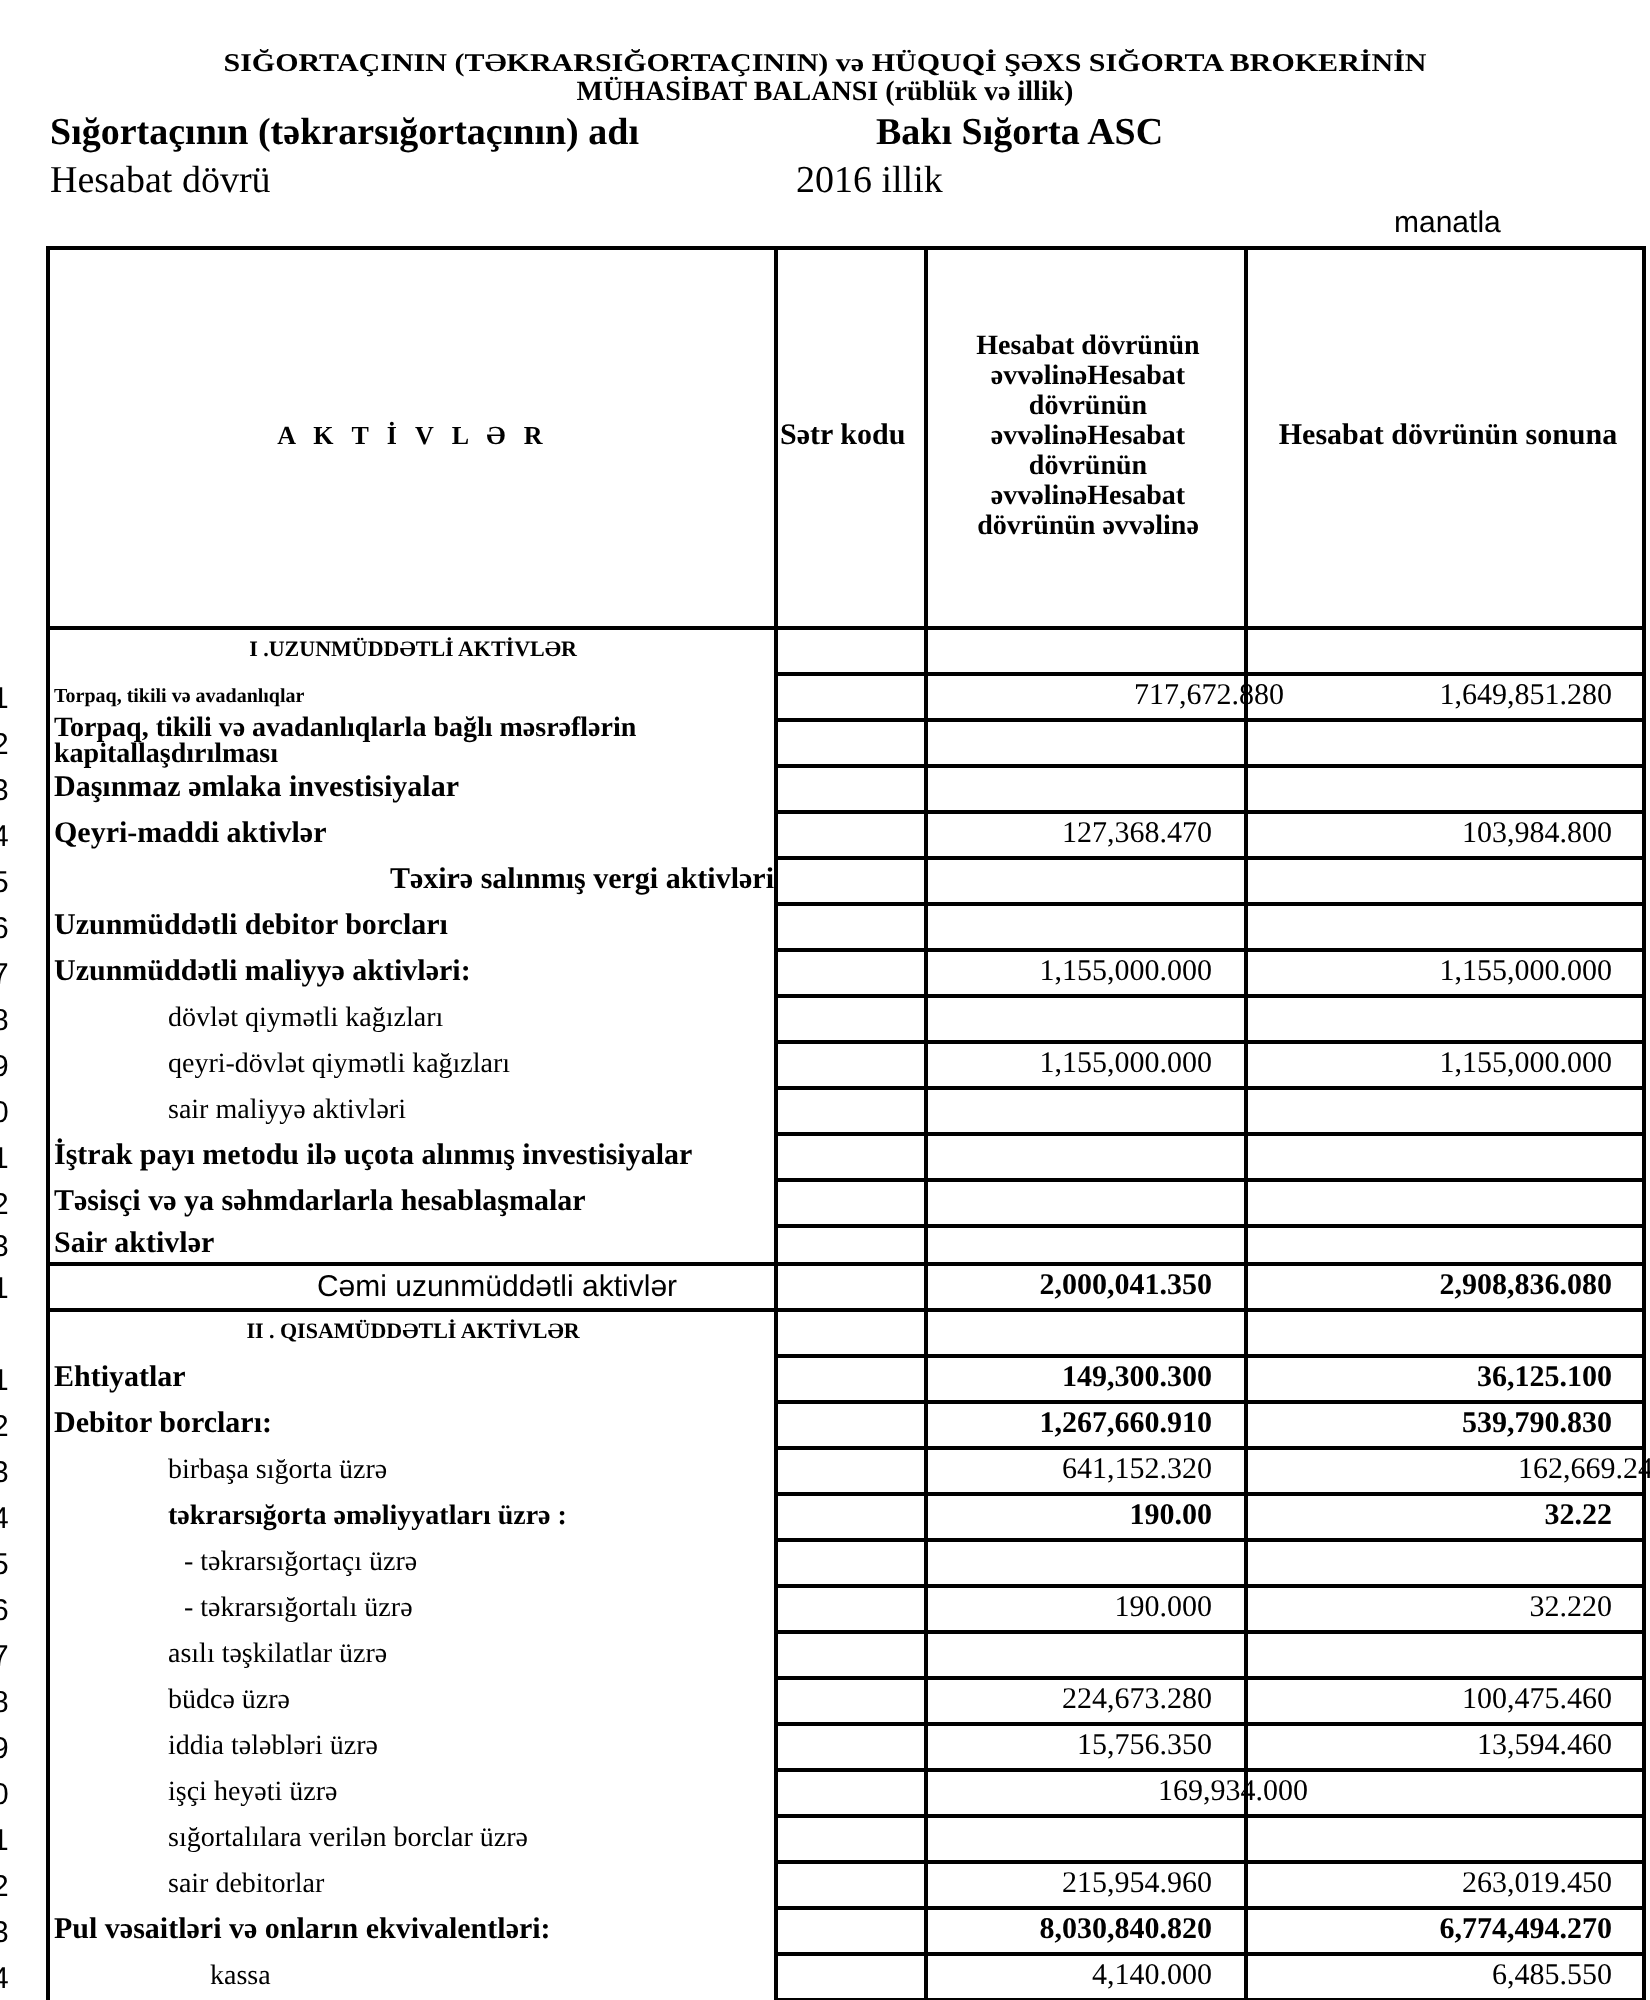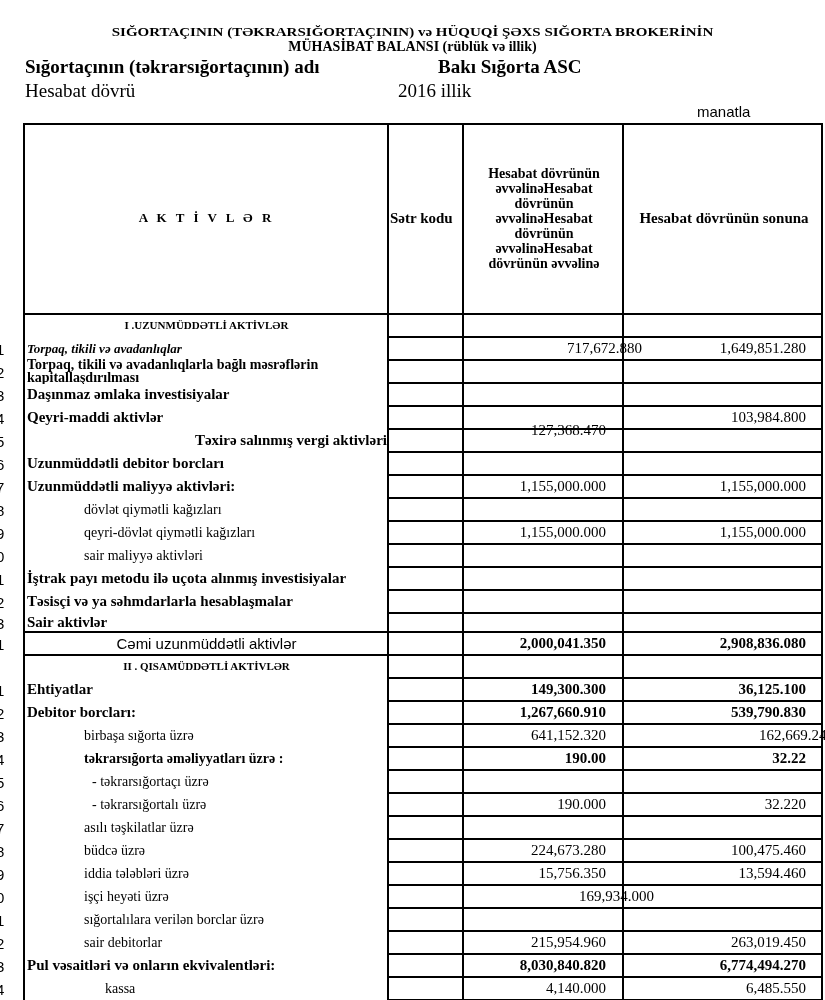--- a/index.html
+++ b/index.html
@@ -22,21 +22,21 @@
   .hdr-start { left:465px; width:158px; top:123px; height:190px; display:flex; align-items:center; justify-content:center; text-align:center; font-weight:bold; font-size:14px; line-height:15px; }
   .hdr-end { left:625px; width:198px; top:123px; height:190px; display:flex; align-items:center; justify-content:center; text-align:center; font-weight:bold; font-size:15px; line-height:16px; }
 
   .rownum { position:absolute; left:-4px; width:14px; font-family:"Liberation Sans", sans-serif; font-size:15px; text-align:left; }
   .cell-label { position:absolute; left:27px; width:360px; font-size:14px; white-space:nowrap; overflow:hidden; }
   .cell-num { position:absolute; font-size:15px; text-align:right; }
   .c-start { left:465px; width:141px; }
   .c-end { left:625px; width:181px; }
   .bold { font-weight:bold; }
   .sans { font-family:"Liberation Sans", sans-serif; }
-  .center { text-align:center; left:25px; width:363px; }
+  .center { text-align:center; left:25px; width:363px;padding-left:42px; }
   .section { font-size:11px; font-weight:bold; text-align:center; left:25px; width:363px; }
 </style>
 </head>
 <body>
 
 <div class="abs title1">SIĞORTAÇININ (TƏKRARSIĞORTAÇININ) və HÜQUQİ ŞƏXS SIĞORTA BROKERİNİN</div>
 <div class="abs title2">MÜHASİBAT BALANSI (rüblük və illik)</div>
 <div class="abs lbl-name">Sığortaçının (təkrarsığortaçının) adı</div>
 <div class="abs val-name">Bakı Sığorta ASC</div>
 <div class="abs lbl-period">Hesabat dövrü</div>
@@ -59,37 +59,37 @@
 </div>
 <div class="hline" style="left:23px; top:313px; width:800px;"></div>
 
 <div id="rows">
     <div class="hline" style="left:387px; top:336px; width:436px;"></div>
     <div class="cell-label section" style="top:313px; line-height:24px;left:25px; width:363px;">I .UZUNMÜDDƏTLİ AKTİVLƏR</div>
     <div class="cell-num c-start" style="top:313px; line-height:24px;"></div>
     <div class="cell-num c-end" style="top:313px; line-height:24px;"></div>
     <div class="hline" style="left:387px; top:359px; width:436px;"></div>
     <div class="rownum" style="top:339px; line-height:21px;">1</div>
-    <div class="cell-label bold" style="top:337px; line-height:23px;font-size:13px;font-style:italic;">Torpaq, tikili və avadanlıqlar</div>
+    <div class="cell-label bold" style="top:337px; line-height:23px;font-size:10px;">Torpaq, tikili və avadanlıqlar</div>
     <div class="cell-num c-start" style="top:337px; line-height:23px;margin-left:36px;">717,672.880</div>
     <div class="cell-num c-end" style="top:337px; line-height:23px;">1,649,851.280</div>
     <div class="hline" style="left:387px; top:382px; width:436px;"></div>
     <div class="rownum" style="top:362px; line-height:21px;">2</div>
     <div class="cell-label bold" style="top:358px; line-height:13px; font-size:14px; white-space:normal; width:360px;">Torpaq, tikili və avadanlıqlarla bağlı məsrəflərin kapitallaşdırılması</div>
     <div class="cell-num c-start" style="top:360px; line-height:23px;"></div>
     <div class="cell-num c-end" style="top:360px; line-height:23px;"></div>
     <div class="hline" style="left:387px; top:405px; width:436px;"></div>
     <div class="rownum" style="top:385px; line-height:21px;">3</div>
     <div class="cell-label bold" style="top:383px; line-height:23px;font-size:15px;">Daşınmaz əmlaka investisiyalar</div>
     <div class="cell-num c-start" style="top:383px; line-height:23px;"></div>
     <div class="cell-num c-end" style="top:383px; line-height:23px;"></div>
     <div class="hline" style="left:387px; top:428px; width:436px;"></div>
     <div class="rownum" style="top:408px; line-height:21px;">4</div>
     <div class="cell-label bold" style="top:406px; line-height:23px;font-size:15px;">Qeyri-maddi aktivlər</div>
-    <div class="cell-num c-start" style="top:406px; line-height:23px;margin-top:13px;">127,368.470</div>
+    <div class="cell-num c-start" style="top:406px; line-height:23px;">127,368.470</div>
     <div class="cell-num c-end" style="top:406px; line-height:23px;">103,984.800</div>
     <div class="hline" style="left:387px; top:451px; width:436px;"></div>
     <div class="rownum" style="top:431px; line-height:21px;">5</div>
     <div class="cell-label bold" style="top:429px; line-height:23px;font-size:15px;text-align:right;">Təxirə salınmış vergi aktivləri</div>
     <div class="cell-num c-start" style="top:429px; line-height:23px;"></div>
     <div class="cell-num c-end" style="top:429px; line-height:23px;"></div>
     <div class="hline" style="left:387px; top:474px; width:436px;"></div>
     <div class="rownum" style="top:454px; line-height:21px;">6</div>
     <div class="cell-label bold" style="top:452px; line-height:23px;font-size:15px;">Uzunmüddətli debitor borcları</div>
     <div class="cell-num c-start" style="top:452px; line-height:23px;"></div>

